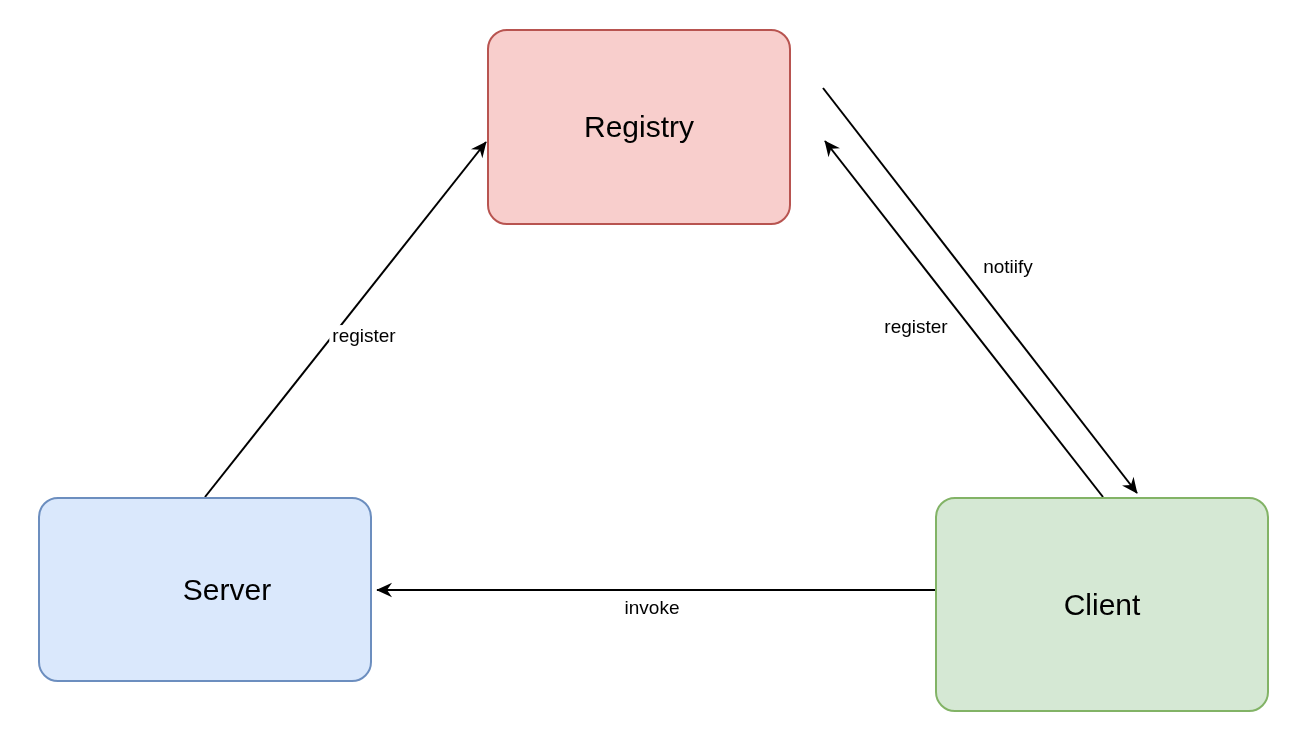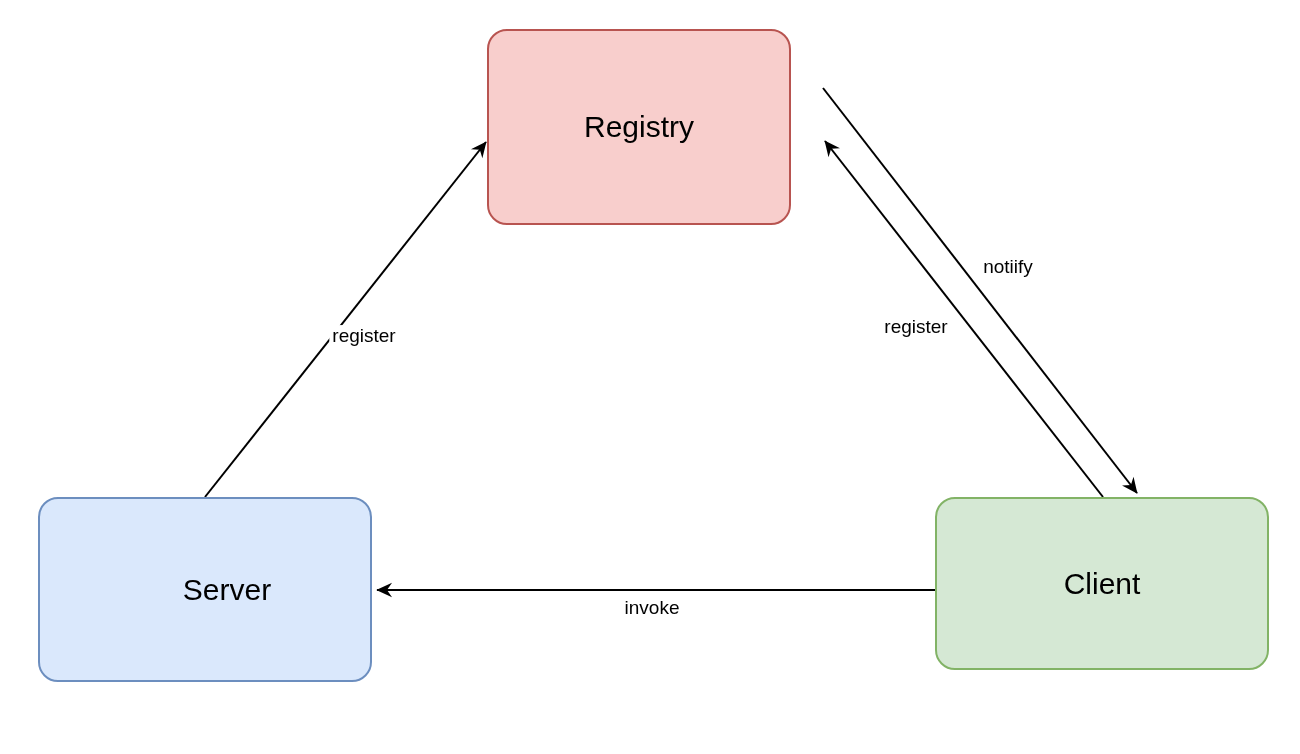--- a/index.html
+++ b/index.html
@@ -35,21 +35,21 @@
     justify-content: center;
   }
   .node-label {
     font-size: 30px;
     color: #000000;
     white-space: nowrap;
   }
 
   #node-registry { left: 487px; top: 29px;  width: 304px; height: 196px; }
   #node-server   { left: 38px;  top: 497px; width: 334px; height: 185px; padding-left: 44px; }
-  #node-client   { left: 935px; top: 497px; width: 334px; height: 173px; }
+  #node-client   { left: 935px; top: 497px; width: 334px; height: 215px; }
 
   .edge-label {
     position: absolute;
     transform: translate(-50%, -50%);
     font-size: 19px;
     color: #000000;
     background: #ffffff;
     padding: 0 3px;
     white-space: nowrap;
     line-height: 1.15;

